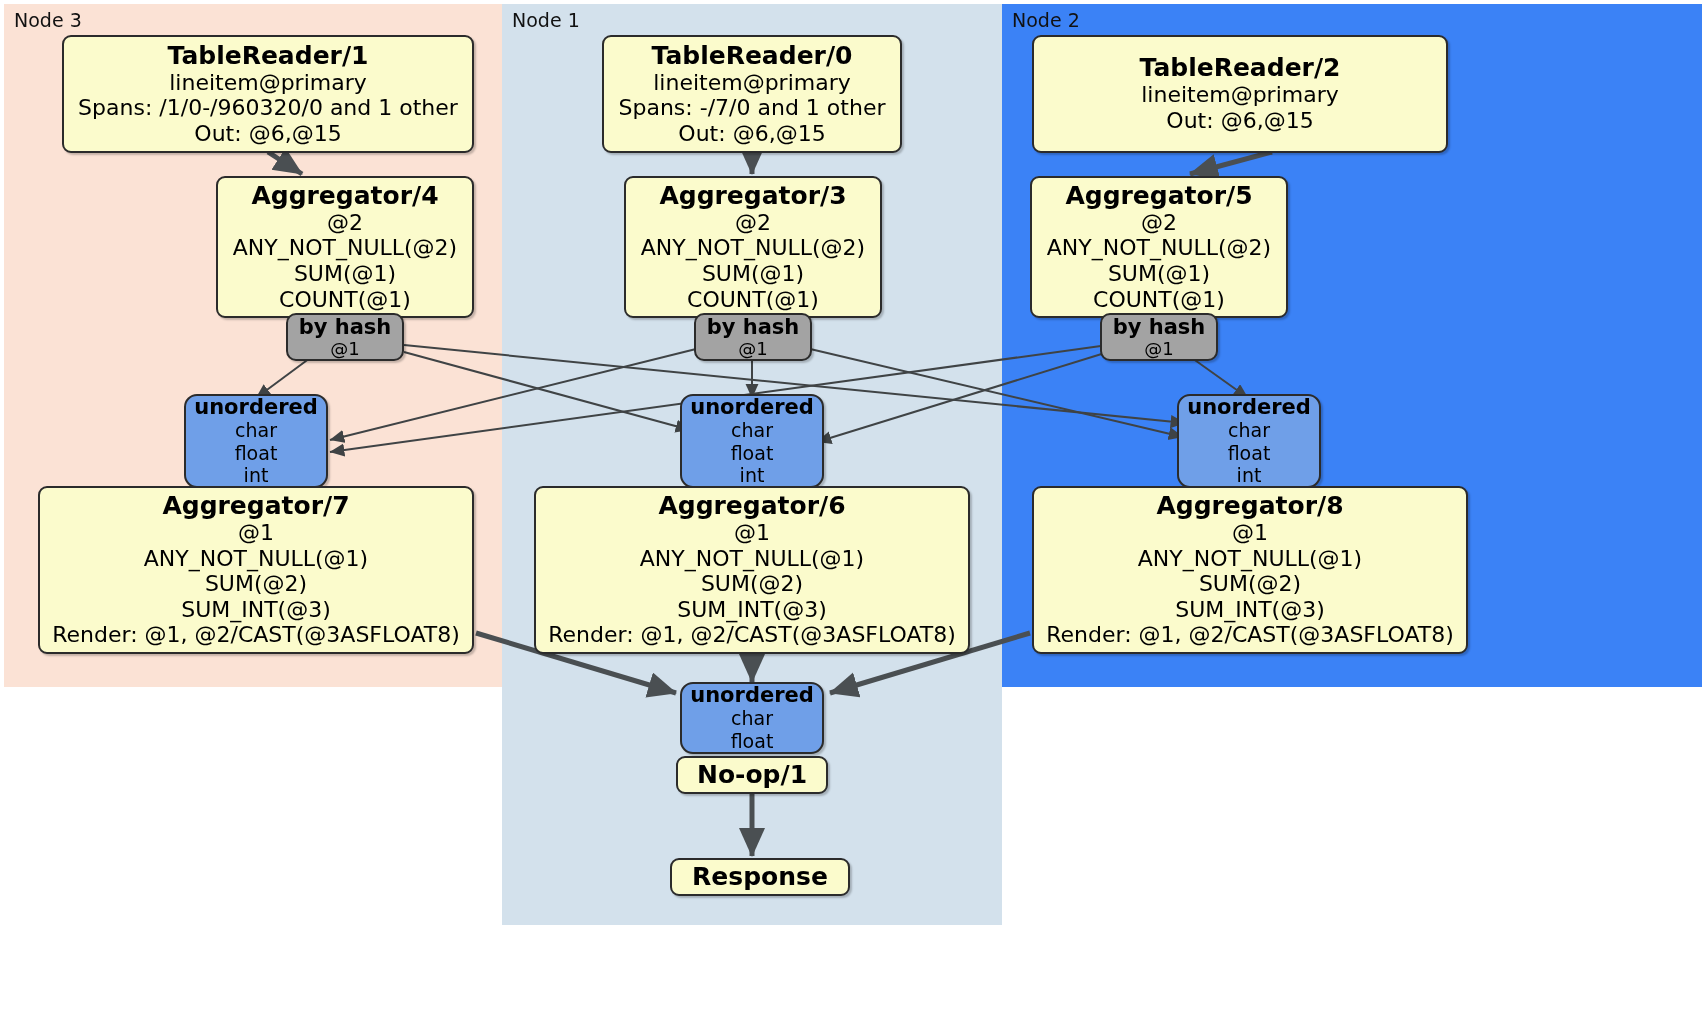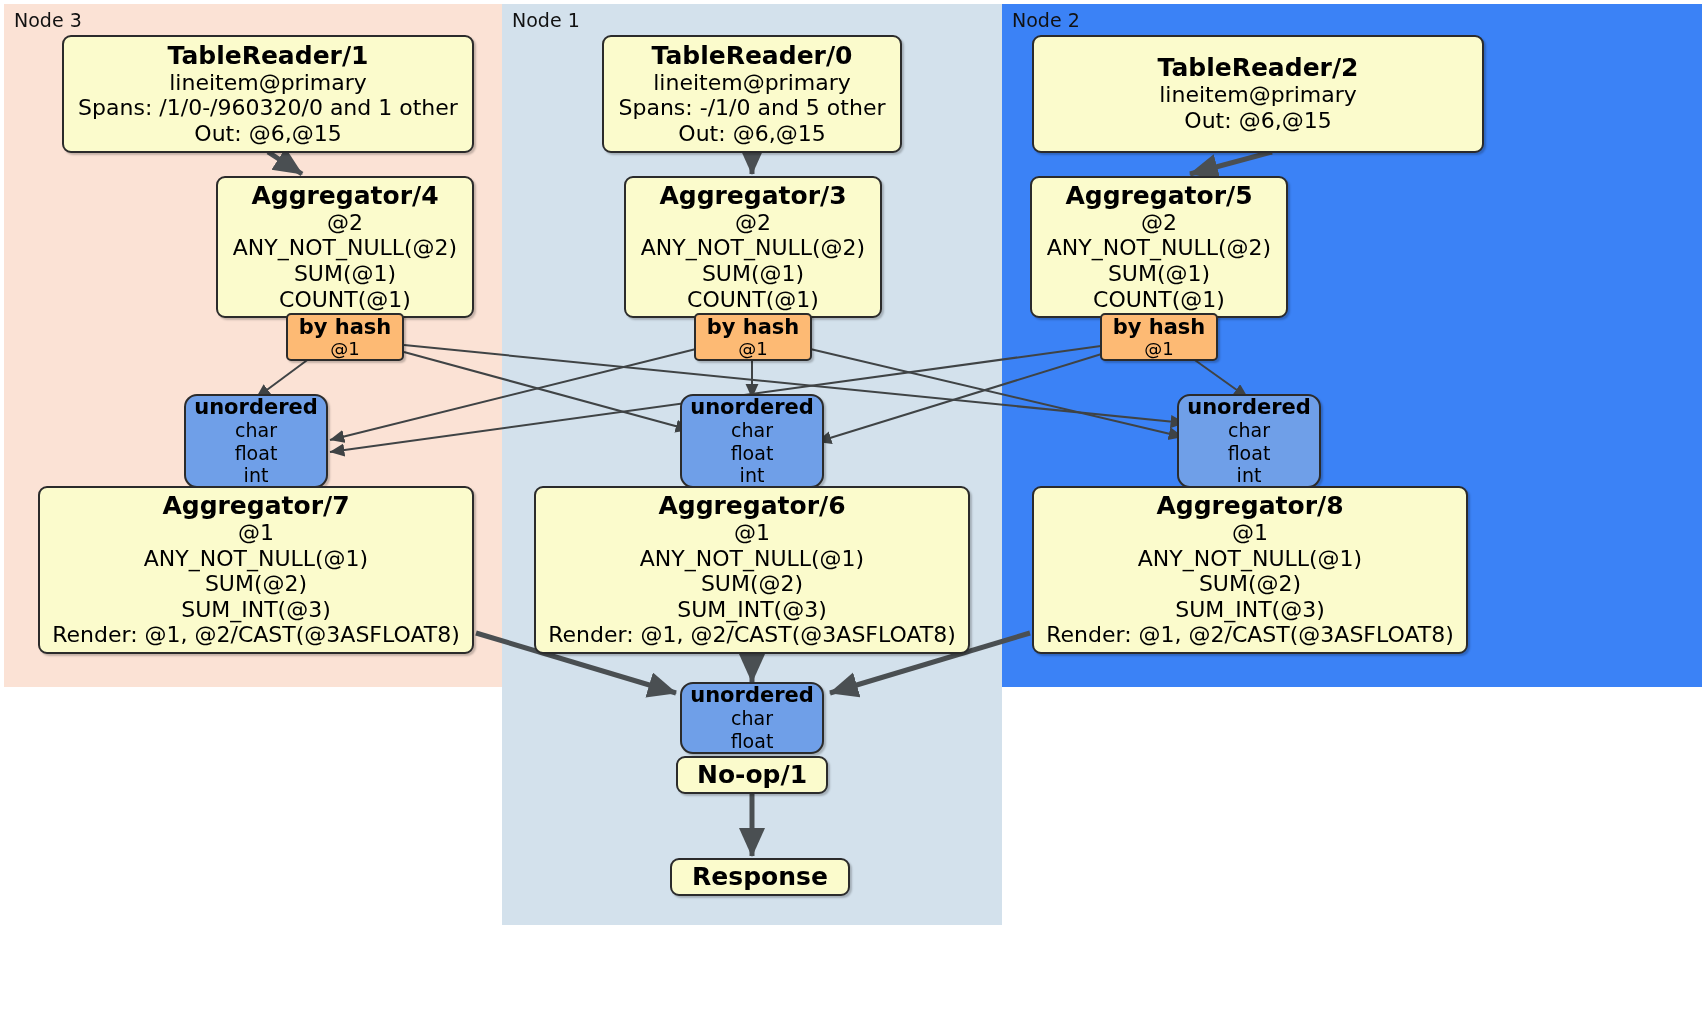--- a/index.html
+++ b/index.html
@@ -21,21 +21,21 @@
        align-items:center;justify-content:center;text-align:center;}
 
   .proc{
     background:#fbfbcc;border:2px solid #2b2b2b;border-radius:9px;
     box-shadow:2px 2px 2px rgba(0,0,0,0.22);
   }
   .proc .title{font-weight:bold;font-size:25px;color:#000;line-height:1.12;}
   .proc .line{font-size:22px;color:#000;line-height:1.16;white-space:nowrap;}
 
   .router{
-    background:#fdba74;border:2px solid #2b2b2b;border-radius:5px;
+    background:#a3a3a3;border:2px solid #2b2b2b;border-radius:10px;
     box-shadow:2px 2px 2px rgba(0,0,0,0.22);
   }
   .router .title{font-weight:bold;font-size:21px;color:#000;line-height:1.1;}
   .router .line{font-size:18px;color:#000;line-height:1.1;}
 
   .sync{
     background:#6f9fe8;border:2px solid #2b2b2b;border-radius:13px;
     box-shadow:2px 2px 2px rgba(0,0,0,0.22);
   }
   .sync .title{font-weight:bold;font-size:21px;color:#000;line-height:1.12;}
@@ -128,21 +128,21 @@
     <div class="line">@1</div>
     <div class="line">ANY_NOT_NULL(@1)</div>
     <div class="line">SUM(@2)</div>
     <div class="line">SUM_INT(@3)</div>
     <div class="line">Render: @1, @2/CAST(@3ASFLOAT8)</div>
   </div>
 
   <div class="box proc" style="left:602px;top:35px;width:300px;height:118px;">
     <div class="title">TableReader/0</div>
     <div class="line">lineitem@primary</div>
-    <div class="line">Spans: -/1/0 and 5 other</div>
+    <div class="line">Spans: -/7/0 and 1 other</div>
     <div class="line">Out: @6,@15</div>
   </div>
 
   <div class="box proc" style="left:624px;top:176px;width:258px;height:142px;">
     <div class="title">Aggregator/3</div>
     <div class="line">@2</div>
     <div class="line">ANY_NOT_NULL(@2)</div>
     <div class="line">SUM(@1)</div>
     <div class="line">COUNT(@1)</div>
   </div>
@@ -175,21 +175,21 @@
   </div>
 
   <div class="box proc small-proc" style="left:676px;top:756px;width:152px;height:38px;">
     <div class="title">No-op/1</div>
   </div>
 
   <div class="box proc small-proc" style="left:670px;top:858px;width:180px;height:38px;">
     <div class="title">Response</div>
   </div>
 
-  <div class="box proc" style="left:1032px;top:35px;width:452px;height:118px;text-align:center;">
+  <div class="box proc" style="left:1032px;top:35px;width:416px;height:118px;text-align:center;">
     <div class="title">TableReader/2</div>
     <div class="line">lineitem@primary</div>
     <div class="line">Out: @6,@15</div>
   </div>
 
   <div class="box proc" style="left:1030px;top:176px;width:258px;height:142px;">
     <div class="title">Aggregator/5</div>
     <div class="line">@2</div>
     <div class="line">ANY_NOT_NULL(@2)</div>
     <div class="line">SUM(@1)</div>

